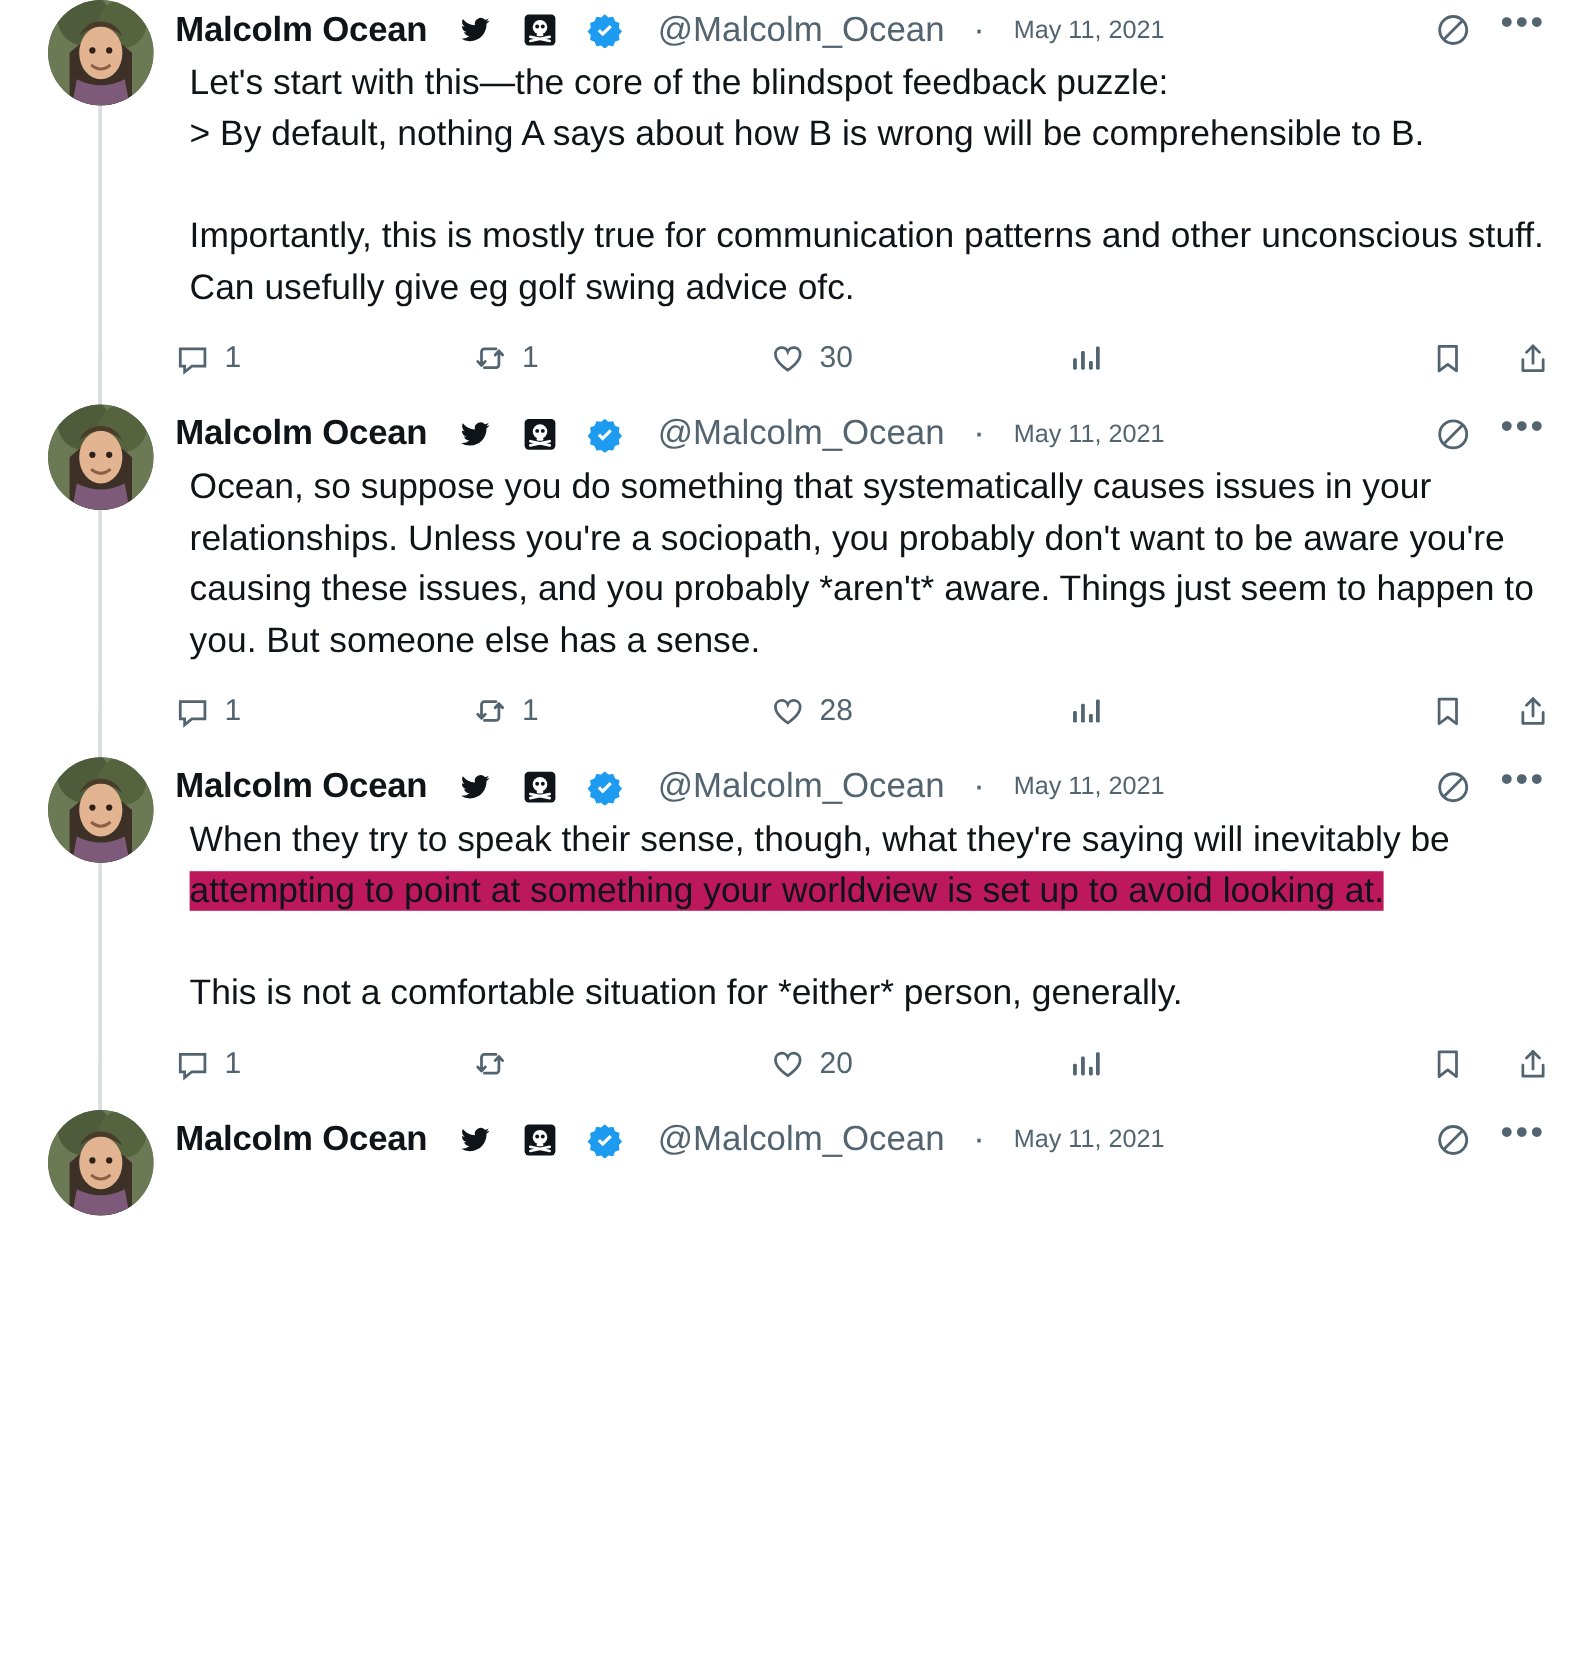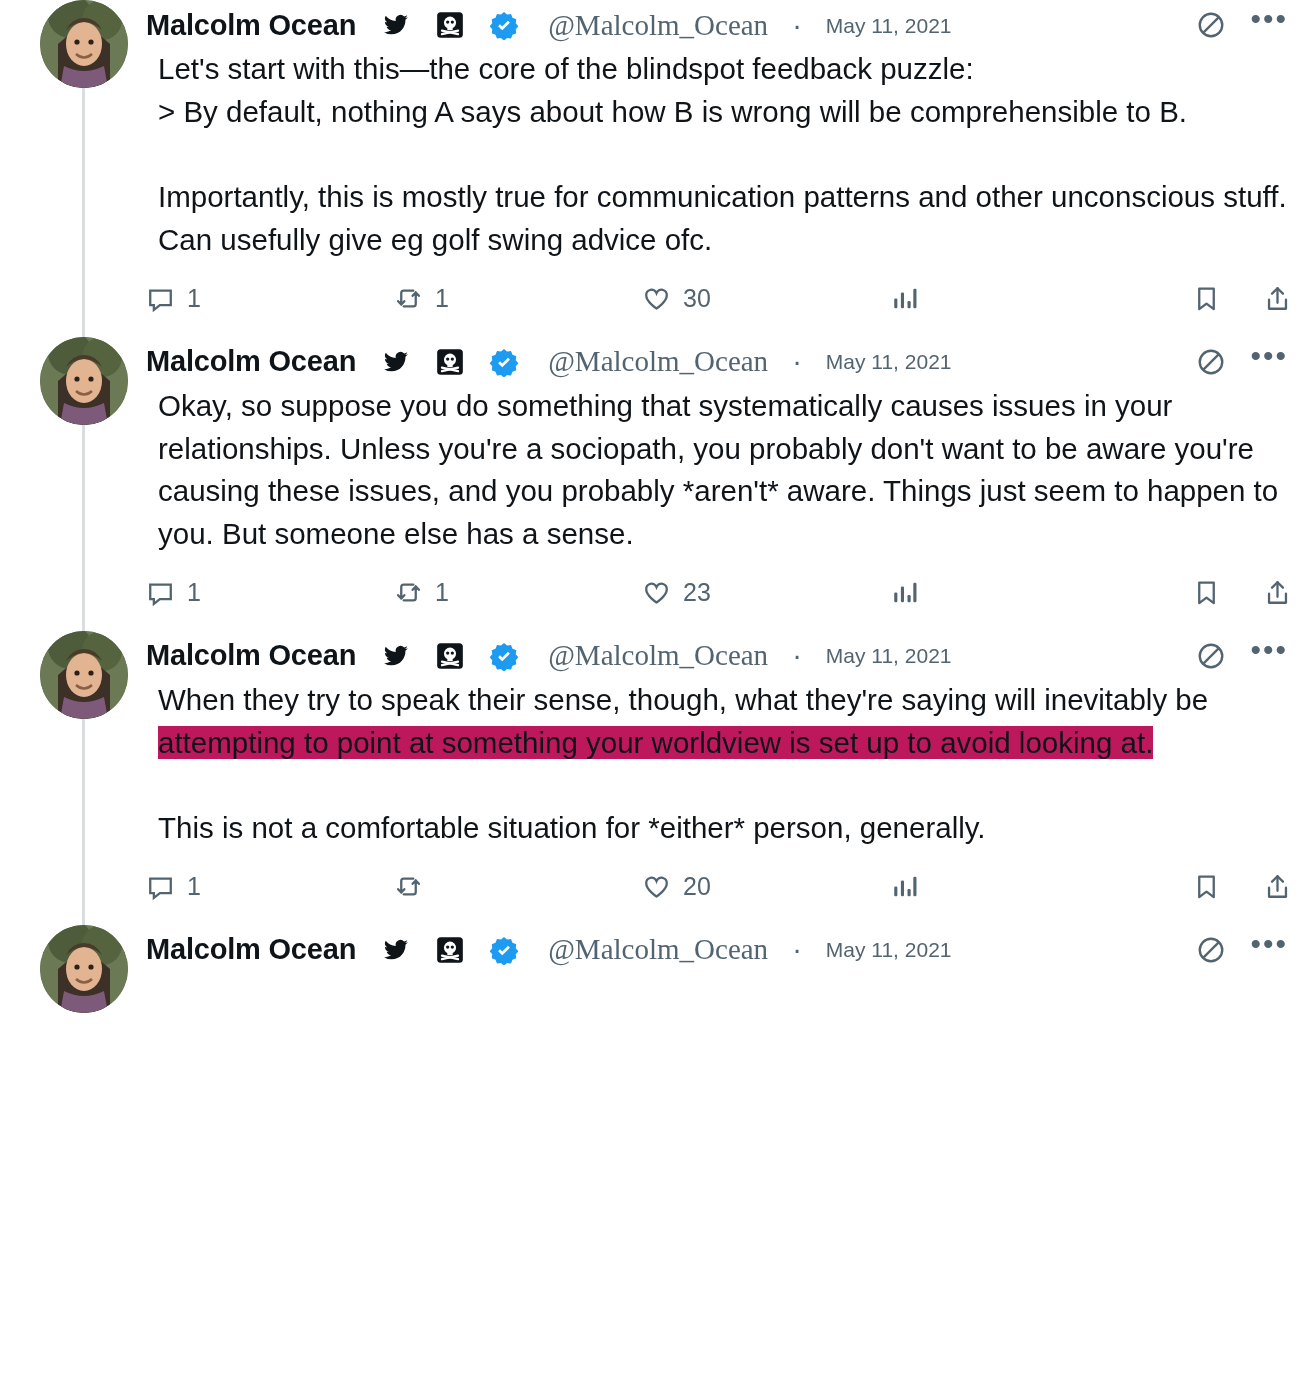--- a/index.html
+++ b/index.html
@@ -74,21 +74,20 @@
     font-size: 29px;
     font-weight: bold;
     color: #0f1419;
     letter-spacing: -0.2px;
   }
   .head .ic { margin-left: 9px; display: inline-flex; align-items: center; }
   .handle {
     font-size: 29px;
     color: #536471;
     margin-left: 13px;
-    font-family: Liberation Serif, serif;
   }
   .dot { font-size: 29px; color: #536471; margin: 0 8px; }
   .date { font-size: 21px; color: #536471; }
 
   .head-right {
     margin-left: auto;
     display: flex;
     align-items: center;
     gap: 24px;
     padding-right: 4px;
@@ -327,21 +326,21 @@
         <span class="head-right">
           <span>
             <svg width="30" height="30" viewBox="0 0 24 24">
                 <circle cx="12" cy="12" r="9" fill="none" stroke="#536471" stroke-width="1.9"></circle>
                 <line x1="5.5" y1="18.5" x2="18.5" y2="5.5" stroke="#536471" stroke-width="1.9"></line>
               </svg>
           </span>
           <span class="dots">•••</span>
         </span>
       </div>
-      <div class="text"><span>Okay, so suppose you do something that systematically causes issues in your relationships. Unless you're a sociopath, you probably don't want to be aware you're causing these issues, and you probably *aren't* aware. Things just seem to happen to you. But someone else has a sense.</span></div>
+      <div class="text"><span>Ocean, so suppose you do something that systematically causes issues in your relationships. Unless you're a sociopath, you probably don't want to be aware you're causing these issues, and you probably *aren't* aware. Things just seem to happen to you. But someone else has a sense.</span></div>
       <div class="actions">
         <span class="act act-reply">
           <span>
               <svg width="29" height="29" viewBox="0 0 24 24">
                 <path fill="none" stroke="#536471" stroke-width="1.9" d="M3.5 5.5h17v12h-9l-5 4v-4h-3z"></path>
               </svg>
             </span>
           <span>1</span>
         </span>
         <span class="act act-rt">
@@ -351,21 +350,21 @@
               </svg>
             </span>
           <span>1</span>
         </span>
         <span class="act act-like">
           <span>
               <svg width="29" height="29" viewBox="0 0 24 24">
                 <path fill="none" stroke="#536471" stroke-width="1.9" d="M12 20.2S3.5 14.9 3.5 9.4A4.4 4.4 0 0 1 12 7.5a4.4 4.4 0 0 1 8.5 1.9c0 5.5-8.5 10.8-8.5 10.8z"></path>
               </svg>
             </span>
-          <span>23</span>
+          <span>28</span>
         </span>
         <span class="act act-views">
           <span>
               <svg width="29" height="29" viewBox="0 0 24 24">
                 <g fill="#536471">
                   <rect x="3.5" y="12" width="2.6" height="8" rx="1"></rect>
                   <rect x="9" y="7" width="2.6" height="13" rx="1"></rect>
                   <rect x="14.5" y="14" width="2.6" height="6" rx="1"></rect>
                   <rect x="19.3" y="4" width="2.6" height="16" rx="1"></rect>
                 </g>

